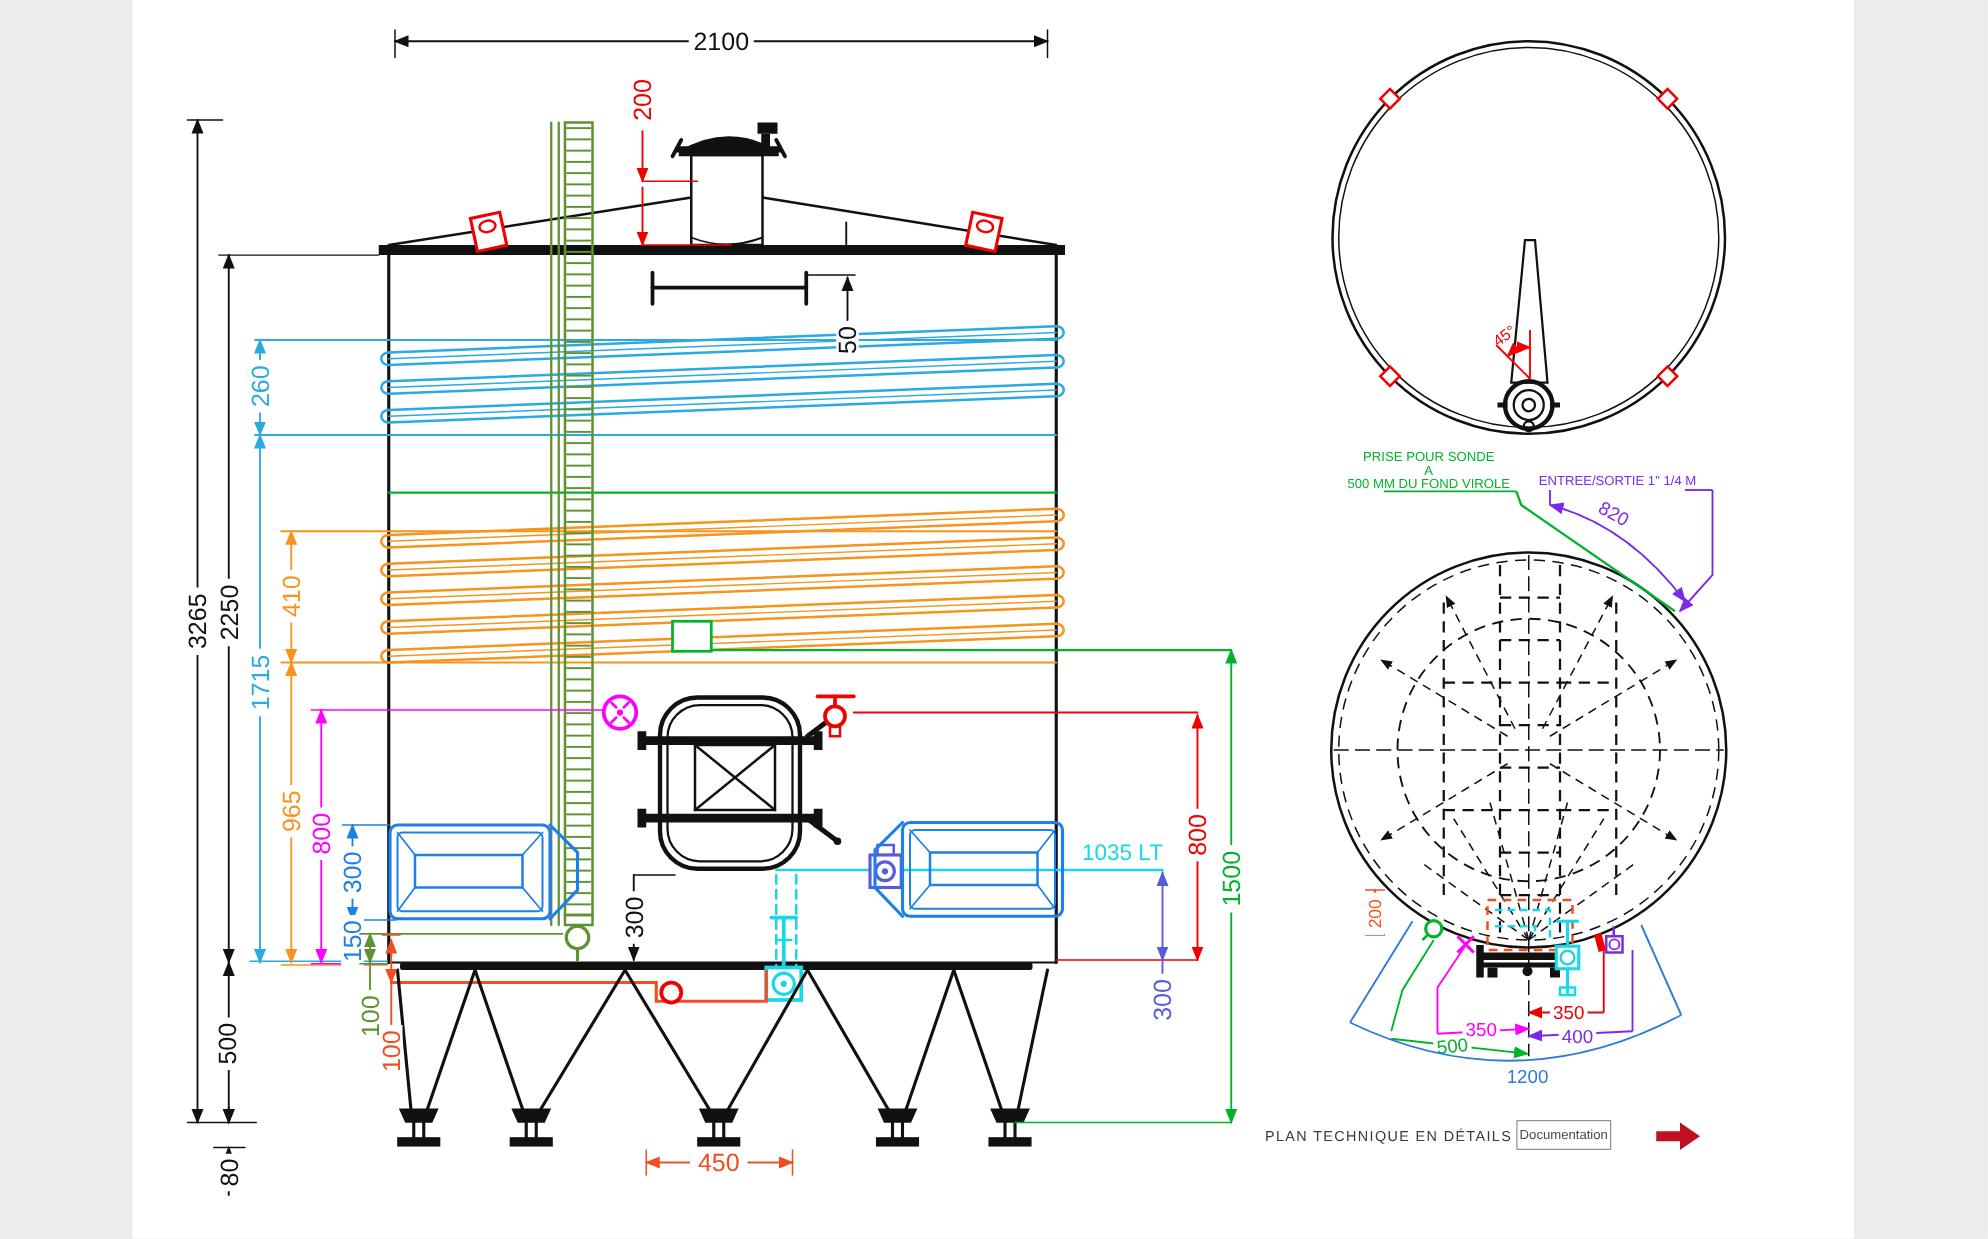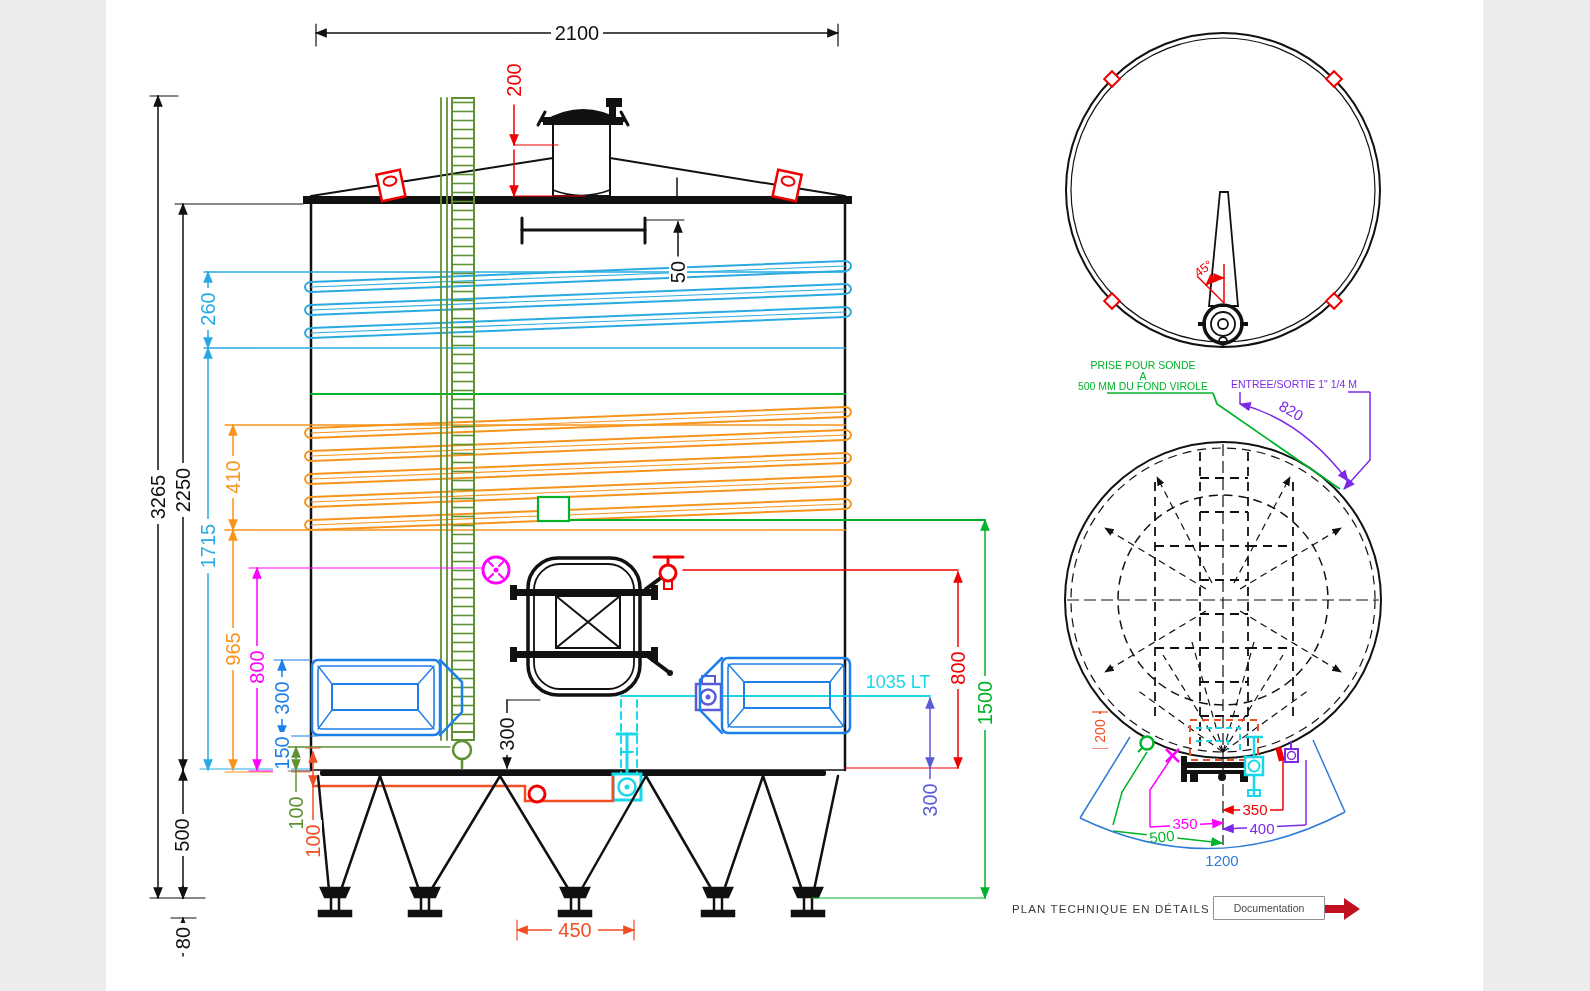--- a/index.html
+++ b/index.html
@@ -1,21 +1,21 @@
 <!DOCTYPE html>
 <html><head>
 <meta charset="utf-8">
 <style>
   html,body{margin:0;padding:0;background:#ececec;width:1590px;height:991px;overflow:hidden;}
   .stage{position:relative;width:1590px;height:991px;font-family:"Liberation Sans",sans-serif;}
   svg{position:absolute;left:0;top:0;display:block;}
   svg text{font-family:"Liberation Sans",sans-serif;}
   .d20{font-size:20px;} .d18{font-size:18px;} .d15{font-size:15px;} .d14{font-size:14px;}
   .d12{font-size:12.5px;} .note{font-size:10.5px;} .foot{font-size:11.5px;letter-spacing:1.1px;}
-  .doc-btn{position:absolute;left:1213px;top:896px;width:112px;height:24px;background:#fff;
+  .doc-btn{position:absolute;left:1213px;top:896px;width:76px;height:24px;background:#fff;
     border:1.5px solid #8f8f8f;border-radius:1px;color:#4a4a4a;font-size:10.5px;
     font-family:"Liberation Sans",sans-serif;cursor:pointer;padding:0;}
 </style>
 </head>
 <body>
 
 <div class="stage">
 <svg width="1590" height="991" viewBox="0 0 1590 991">
 <defs>
   <marker id="m-k" viewBox="0 0 10 10" refX="9" refY="5" markerWidth="8" markerHeight="8" orient="auto-start-reverse">

